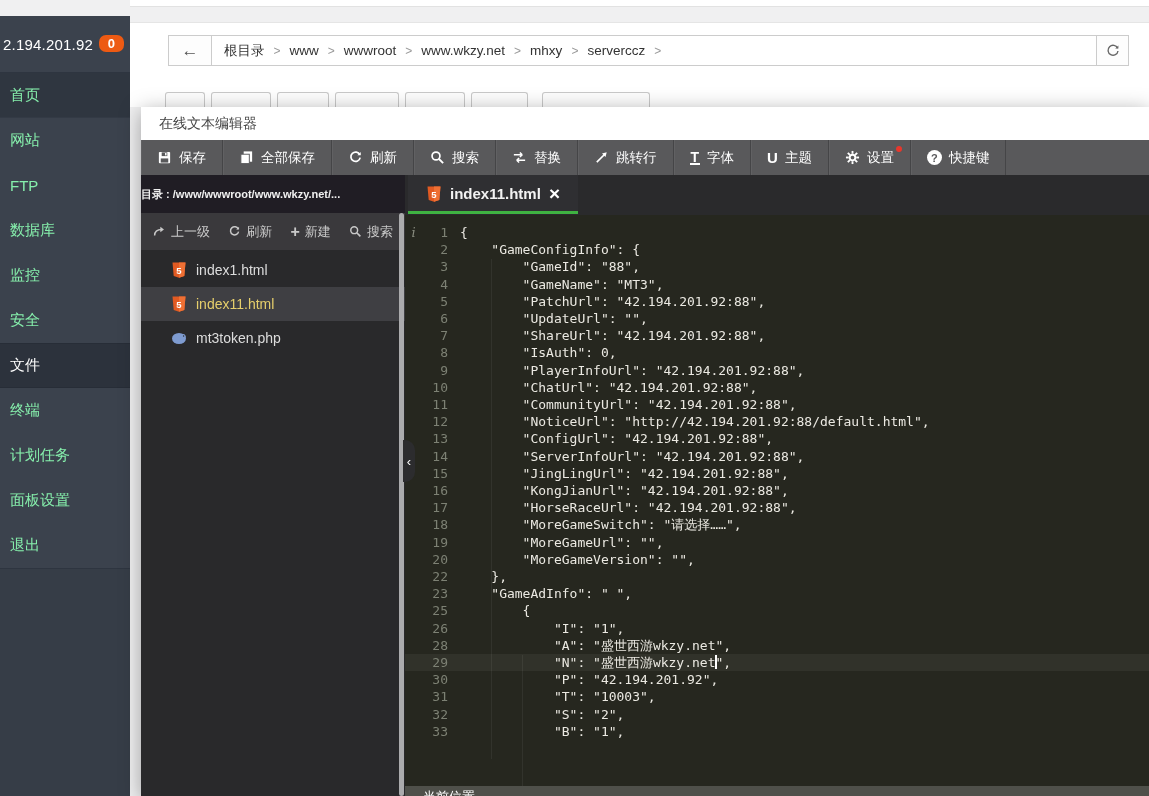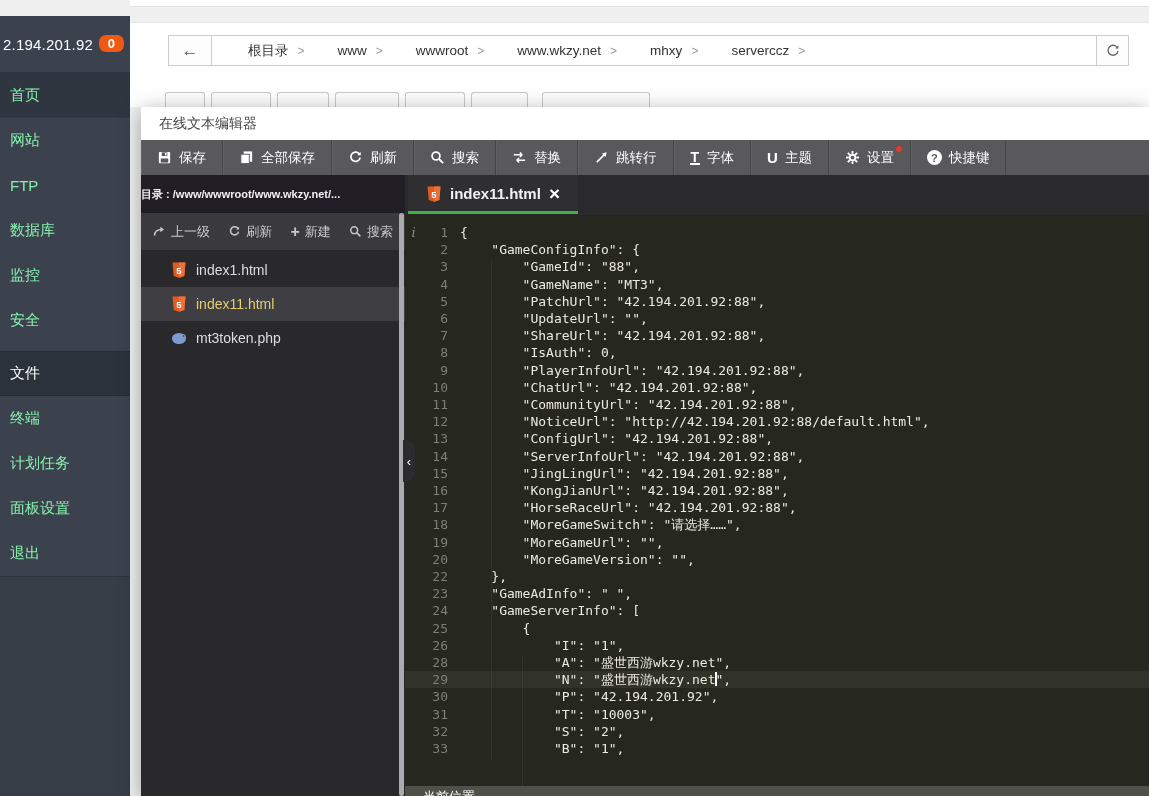--- a/index.html
+++ b/index.html
@@ -6,32 +6,32 @@
   html,body { width:1149px; height:796px; overflow:hidden; }
   body { font-family:"Liberation Sans","DejaVu Sans",sans-serif; background:#f0f0f1; position:relative; }
 
   
   #sidebar { position:absolute; left:0; top:16px; width:130px; height:796px; background:#3b424d; z-index:5; display:flex; flex-direction:column; }
   .sb-title { height:57px; display:flex; align-items:center; padding-left:3px; border-bottom:1px solid #2e3540; position:relative; }
   .sb-title .ip { color:#fff; font-size:15px; letter-spacing:.2px; white-space:nowrap; }
   .sb-badge { position:absolute; right:6px; top:19px; background:#ed5a13; color:#fff; font-size:13px; font-weight:bold; border-radius:7px; padding:1px 9px; }
   .sb-item { height:45px; display:flex; align-items:center; padding-left:10px; color:#86efac; font-size:15px; cursor:pointer; }
   .sb-item.dark { background:#2f3640; border-bottom:1px solid #333a45; }
-  .sb-item.active { background:#2c323c; border-top:1px solid #272d37; border-bottom:1px solid #272d37; color:#fff;margin-top:8px; }
+  .sb-item.active { background:#2c323c; border-top:1px solid #272d37; border-bottom:1px solid #272d37; color:#fff; }
   .sb-tail { flex:1; background:#363d47; border-top:1px solid #2e3540; }
 
   
   #main { position:absolute; left:130px; top:0; width:1019px; height:796px; background:#f0f0f1; }
   .top-white { position:absolute; left:0; top:0; right:0; height:7px; background:#fff; border-bottom:1px solid #e2e2e2; }
   .fm-panel { position:absolute; left:0; top:22px; right:0; height:85px; background:#fff; border-top:1px solid #e5e5e5; }
   .crumb-row { position:absolute; left:38px; top:12px; right:20px; height:31px; display:flex; }
   .back-btn { width:44px; height:31px; border:1px solid #ccc; background:#fdfdfd; display:flex; align-items:center; justify-content:center; color:#555; font-size:17px; cursor:pointer; }
   .crumb-box { flex:1; height:31px; border:1px solid #ccc; border-left:none; background:#fff; display:flex; align-items:center; padding-left:12px; font-size:13.5px; color:#333; overflow:hidden; }
   .crumb-box .sep { color:#999; margin:0 9px; font-size:12px; }
-  .crumb-box .crumb { cursor:pointer; white-space:nowrap;margin-left:24px; }
+  .crumb-box .crumb { cursor:pointer; white-space:nowrap; }
   .refresh-btn { width:32px; height:31px; border:1px solid #ccc; border-left:none; background:#fdfdfd; display:flex; align-items:center; justify-content:center; cursor:pointer; }
   .btn-ghost-row { position:absolute; left:35px; top:69px; height:16px; display:flex; }
   .btn-ghost { border:1px solid #c9c9c9; border-bottom:none; border-radius:3px 3px 0 0; background:#fdfdfd; margin-right:6px; }
 
   
   #modal { position:absolute; left:141px; top:107px; width:1008px; height:689px; background:#0f172a; box-shadow:0 4px 20px rgba(0,0,0,.35); z-index:10; }
   .m-header { height:33px; display:flex; align-items:center; padding-left:18px; font-size:14px; color:#444; background:#fff; }
   .m-toolbar { height:35px; background:#59595b; display:flex; }
   .tb-btn { display:flex; align-items:center; justify-content:center; gap:7px; padding:0 16px; color:#fff; font-size:13.5px; border-right:1px solid rgba(0,0,0,.22); box-shadow:inset 1px 0 0 rgba(255,255,255,.05); cursor:pointer; position:relative; white-space:nowrap; }
   .tb-btn .dot { position:absolute; top:6px; right:8px; width:6px; height:6px; border-radius:50%; background:#e8372c; }
@@ -342,21 +342,20 @@
         <div class="code-row"><span class="ann"></span><span class="lnum">13</span><span class="ctext">        "ConfigUrl": "42.194.201.92:88",</span></div>
         <div class="code-row"><span class="ann"></span><span class="lnum">14</span><span class="ctext">        "ServerInfoUrl": "42.194.201.92:88",</span></div>
         <div class="code-row"><span class="ann"></span><span class="lnum">15</span><span class="ctext">        "JingLingUrl": "42.194.201.92:88",</span></div>
         <div class="code-row"><span class="ann"></span><span class="lnum">16</span><span class="ctext">        "KongJianUrl": "42.194.201.92:88",</span></div>
         <div class="code-row"><span class="ann"></span><span class="lnum">17</span><span class="ctext">        "HorseRaceUrl": "42.194.201.92:88",</span></div>
         <div class="code-row"><span class="ann"></span><span class="lnum">18</span><span class="ctext">        "MoreGameSwitch": "请选择……",</span></div>
         <div class="code-row"><span class="ann"></span><span class="lnum">19</span><span class="ctext">        "MoreGameUrl": "",</span></div>
         <div class="code-row"><span class="ann"></span><span class="lnum">20</span><span class="ctext">        "MoreGameVersion": "",</span></div>
         <div class="code-row"><span class="ann"></span><span class="lnum">22</span><span class="ctext">    },</span></div>
         <div class="code-row"><span class="ann"></span><span class="lnum">23</span><span class="ctext">    "GameAdInfo": " ",</span></div>
-        <div class="code-row"><span class="ann"></span><span class="lnum">24</span><span class="ctext">    "GameServerInfo": [</span></div>
         <div class="code-row"><span class="ann"></span><span class="lnum">25</span><span class="ctext">        {</span></div>
         <div class="code-row"><span class="ann"></span><span class="lnum">26</span><span class="ctext">            "I": "1",</span></div>
         <div class="code-row"><span class="ann"></span><span class="lnum">28</span><span class="ctext">            "A": "盛世西游wkzy.net",</span></div>
         <div class="code-row current"><span class="ann"></span><span class="lnum">29</span><span class="ctext">            "N": "盛世西游wkzy.net<span class="cursor"></span>",</span></div>
         <div class="code-row"><span class="ann"></span><span class="lnum">30</span><span class="ctext">            "P": "42.194.201.92",</span></div>
         <div class="code-row"><span class="ann"></span><span class="lnum">31</span><span class="ctext">            "T": "10003",</span></div>
         <div class="code-row"><span class="ann"></span><span class="lnum">32</span><span class="ctext">            "S": "2",</span></div>
         <div class="code-row"><span class="ann"></span><span class="lnum">33</span><span class="ctext">            "B": "1",</span></div>
       </div>
 

